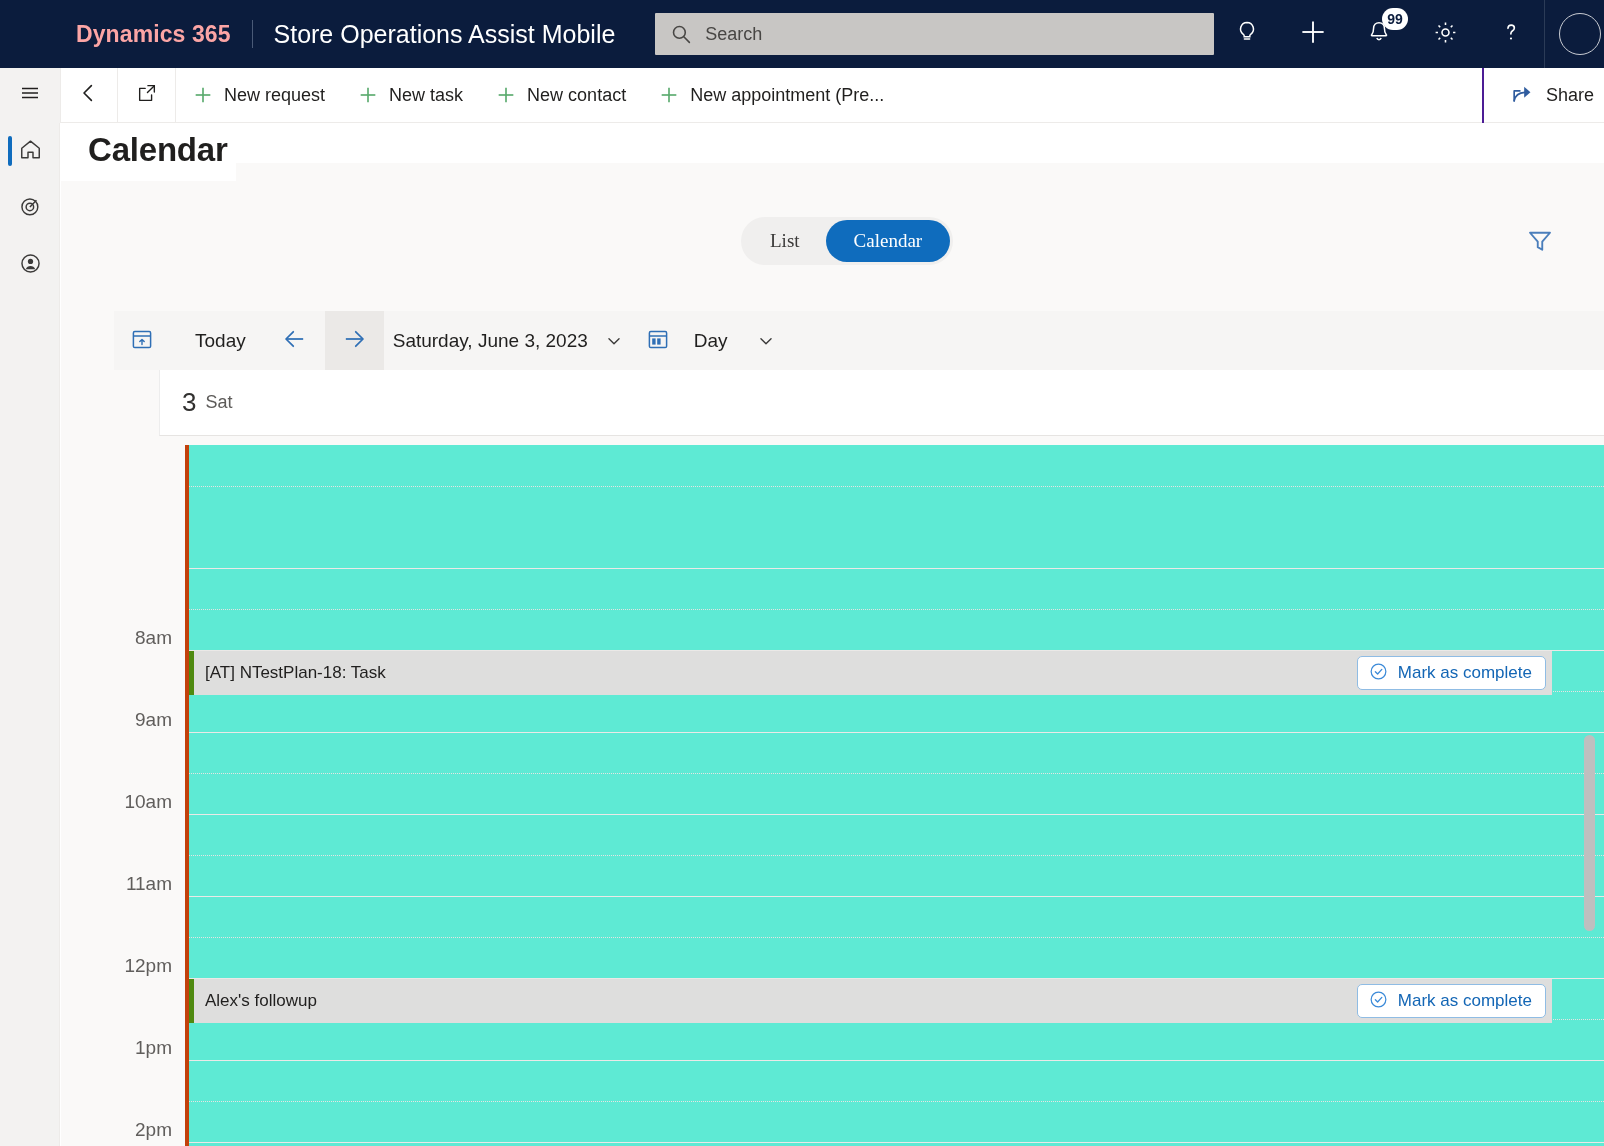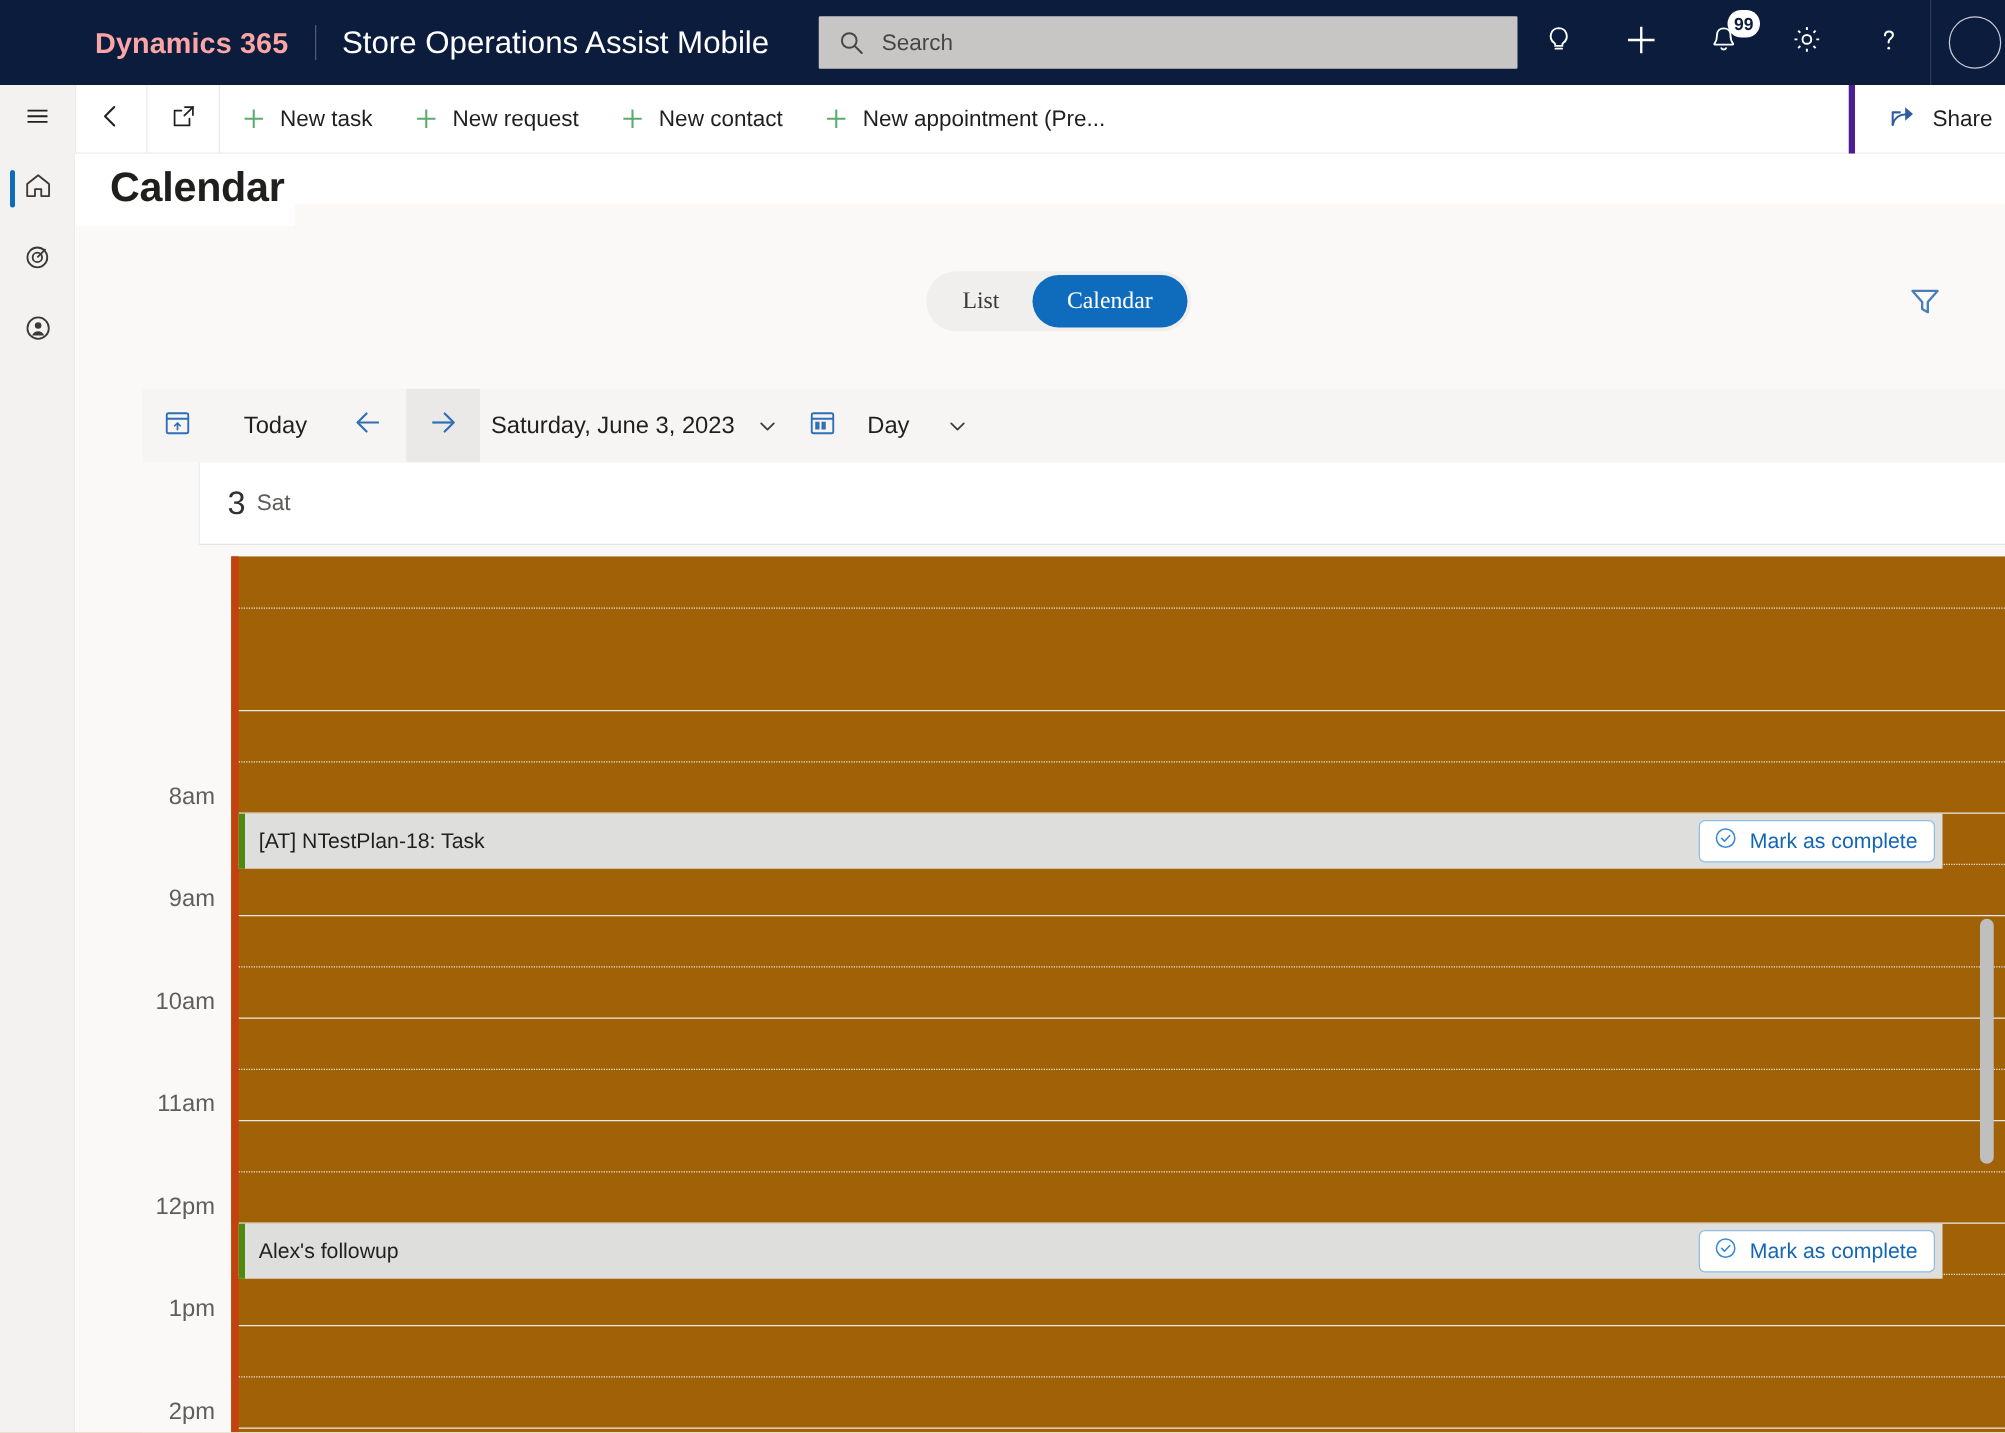--- a/index.html
+++ b/index.html
@@ -92,21 +92,21 @@
   }
   .cmd-icon-btn.first { border-left: 1px solid #edebe9; }
   .cmd-btn {
     height: 55px; display: flex; align-items: center;
     padding: 0 16px; white-space: nowrap;
   }
   .cmd-btn .plus { margin-right: 10px; display:flex; }
   .cmd-btn span.lbl { font-size: 18px; color: #201f1e; }
   .cmd-right {
     margin-left: auto; height: 55px; display: flex; align-items: center;
-    border-left: 5px solid #4c1d95;
+    border-left: 2px solid #4c1d95;
     padding-left: 26px; padding-right: 10px;
   }
   .cmd-right .lbl { font-size: 18px; color: #201f1e; margin-left: 11px; }
 
   
   .rail {
     position: absolute; top: 123px; left: 0;
     width: 60px; height: 1023px;
     background: #f3f2f1;
     border-right: 1px solid #edebe9;
@@ -227,22 +227,22 @@
   .gutter {
     position: absolute; top: 0; left: 0; width: 71px; height: 701px;
   }
   .hourlabel {
     position: absolute; right: 13px;
     font-size: 19px; color: #605e5c; white-space: nowrap;
   }
   .canvas {
     position: absolute; top: 0; left: 71px;
     width: 1419px; height: 701px;
-    background: #a16207;
-    border-left: 6px solid #c2410c;
+    background: #5eead4;
+    border-left: 4px solid #c2410c;
   }
   .hline {
     position: absolute; left: 0; width: 1419px; height: 1px;
     background: #ebe9e7;
   }
   .hline.half {
     background: none;
     border-top: 1px dotted #e6e4e2;
     height: 0;
   }
@@ -379,30 +379,30 @@
     </span>
   </div>
 
   <div class="cmd-btn">
     <span class="plus">
       <svg width="22" height="22" viewBox="0 0 24 24">
           <line x1="12" y1="4" x2="12" y2="20" stroke="#5aab6e" stroke-width="1.8"></line>
           <line x1="4" y1="12" x2="20" y2="12" stroke="#5aab6e" stroke-width="1.8"></line>
         </svg>
     </span>
-    <span class="lbl">New task</span>
+    <span class="lbl">New request</span>
   </div>
   <div class="cmd-btn">
     <span class="plus">
       <svg width="22" height="22" viewBox="0 0 24 24">
           <line x1="12" y1="4" x2="12" y2="20" stroke="#5aab6e" stroke-width="1.8"></line>
           <line x1="4" y1="12" x2="20" y2="12" stroke="#5aab6e" stroke-width="1.8"></line>
         </svg>
     </span>
-    <span class="lbl">New request</span>
+    <span class="lbl">New task</span>
   </div>
   <div class="cmd-btn">
     <span class="plus">
       <svg width="22" height="22" viewBox="0 0 24 24">
           <line x1="12" y1="4" x2="12" y2="20" stroke="#5aab6e" stroke-width="1.8"></line>
           <line x1="4" y1="12" x2="20" y2="12" stroke="#5aab6e" stroke-width="1.8"></line>
         </svg>
     </span>
     <span class="lbl">New contact</span>
   </div>

